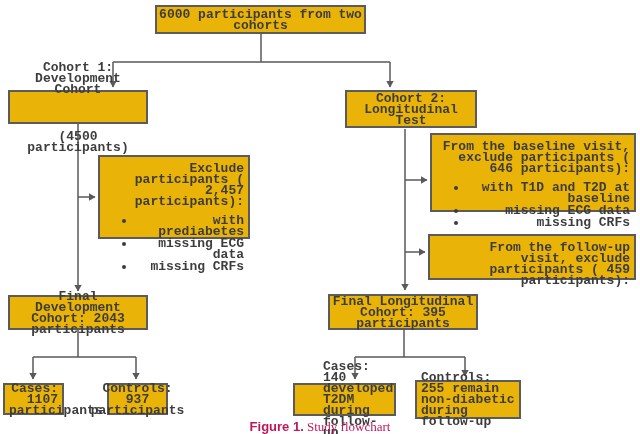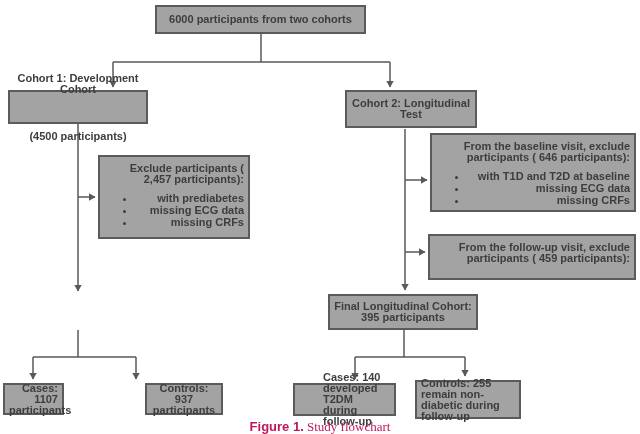--- a/index.html
+++ b/index.html
@@ -2,23 +2,23 @@
 <html><head>
 <meta charset="utf-8">
 <style>
   html,body{margin:0;padding:0;background:#ffffff;}
   #canvas{
     position:relative;width:640px;height:434px;background:#ffffff;
     overflow:hidden;font-family:"Liberation Sans",sans-serif;
   }
   #connectors{position:absolute;left:0;top:0;width:640px;height:434px;}
   .box{
-    position:absolute;background:#a3a3a3;border:2px solid #5b5b5b;
-    box-sizing:border-box;color:#3d3d3d;font-weight:bold;font-size:11px;
-    line-height:11px;font-family:Liberation Sans, sans-serif;
+    position:absolute;background:#eab308;border:2px solid #5b5b5b;
+    box-sizing:border-box;color:#3d3d3d;font-weight:bold;font-size:13px;
+    line-height:11px;font-family:Liberation Mono, monospace;
   }
   .center{display:flex;flex-direction:column;align-items:center;justify-content:center;text-align:center;padding:2px;}
   .leftalign{display:flex;flex-direction:column;justify-content:center;text-align:left;padding:3px 4px;}
   .excl{padding:6px 4px 4px 6px;text-align:right;}
   .excl ul{margin:8px 0 0;padding-left:30px;}
   .excl li{margin:0 0 1px;}
   #caption{
     position:absolute;left:0;top:419px;width:640px;text-align:center;
     font-size:13px;line-height:16px;color:#be185d;
     font-family:"Liberation Serif",serif;
@@ -82,30 +82,33 @@
         <li>with T1D and T2D at baseline</li>
         <li>missing ECG data</li>
         <li>missing CRFs</li>
       </ul>
   </div>
 
   <div class="box excl" style="left:428px;top:234px;width:208px;height:46px;">
     <div>From the follow-up visit, exclude participants ( 459 participants):</div>
   </div>
 
+  <div class="box center" style="left:8px;top:295px;width:140px;height:35px;">
+    <div>Final Development Cohort: 2043 participants</div>
+  </div>
 
   <div class="box center" style="left:328px;top:294px;width:150px;height:36px;">
     <div>Final Longitudinal Cohort: 395 participants</div>
   </div>
 
   <div class="box leftalign" style="left:3px;top:383px;width:61px;height:32px;text-align:right;">
     <div>Cases: 1107 participants</div>
   </div>
 
-  <div class="box center" style="left:107px;top:383px;width:78px;height:32px;margin-left:38px;">
+  <div class="box center" style="left:107px;top:383px;width:61px;height:32px;">
     <div>Controls: 937 participants</div>
   </div>
 
   <div class="box leftalign" style="left:293px;top:383px;width:103px;height:33px;padding-left:28px;">
     <div>Cases: 140 developed T2DM during follow-up</div>
   </div>
 
   <div class="box leftalign" style="left:415px;top:380px;width:106px;height:39px;">
     <div>Controls: 255 remain non-diabetic during follow-up</div>
   </div>

